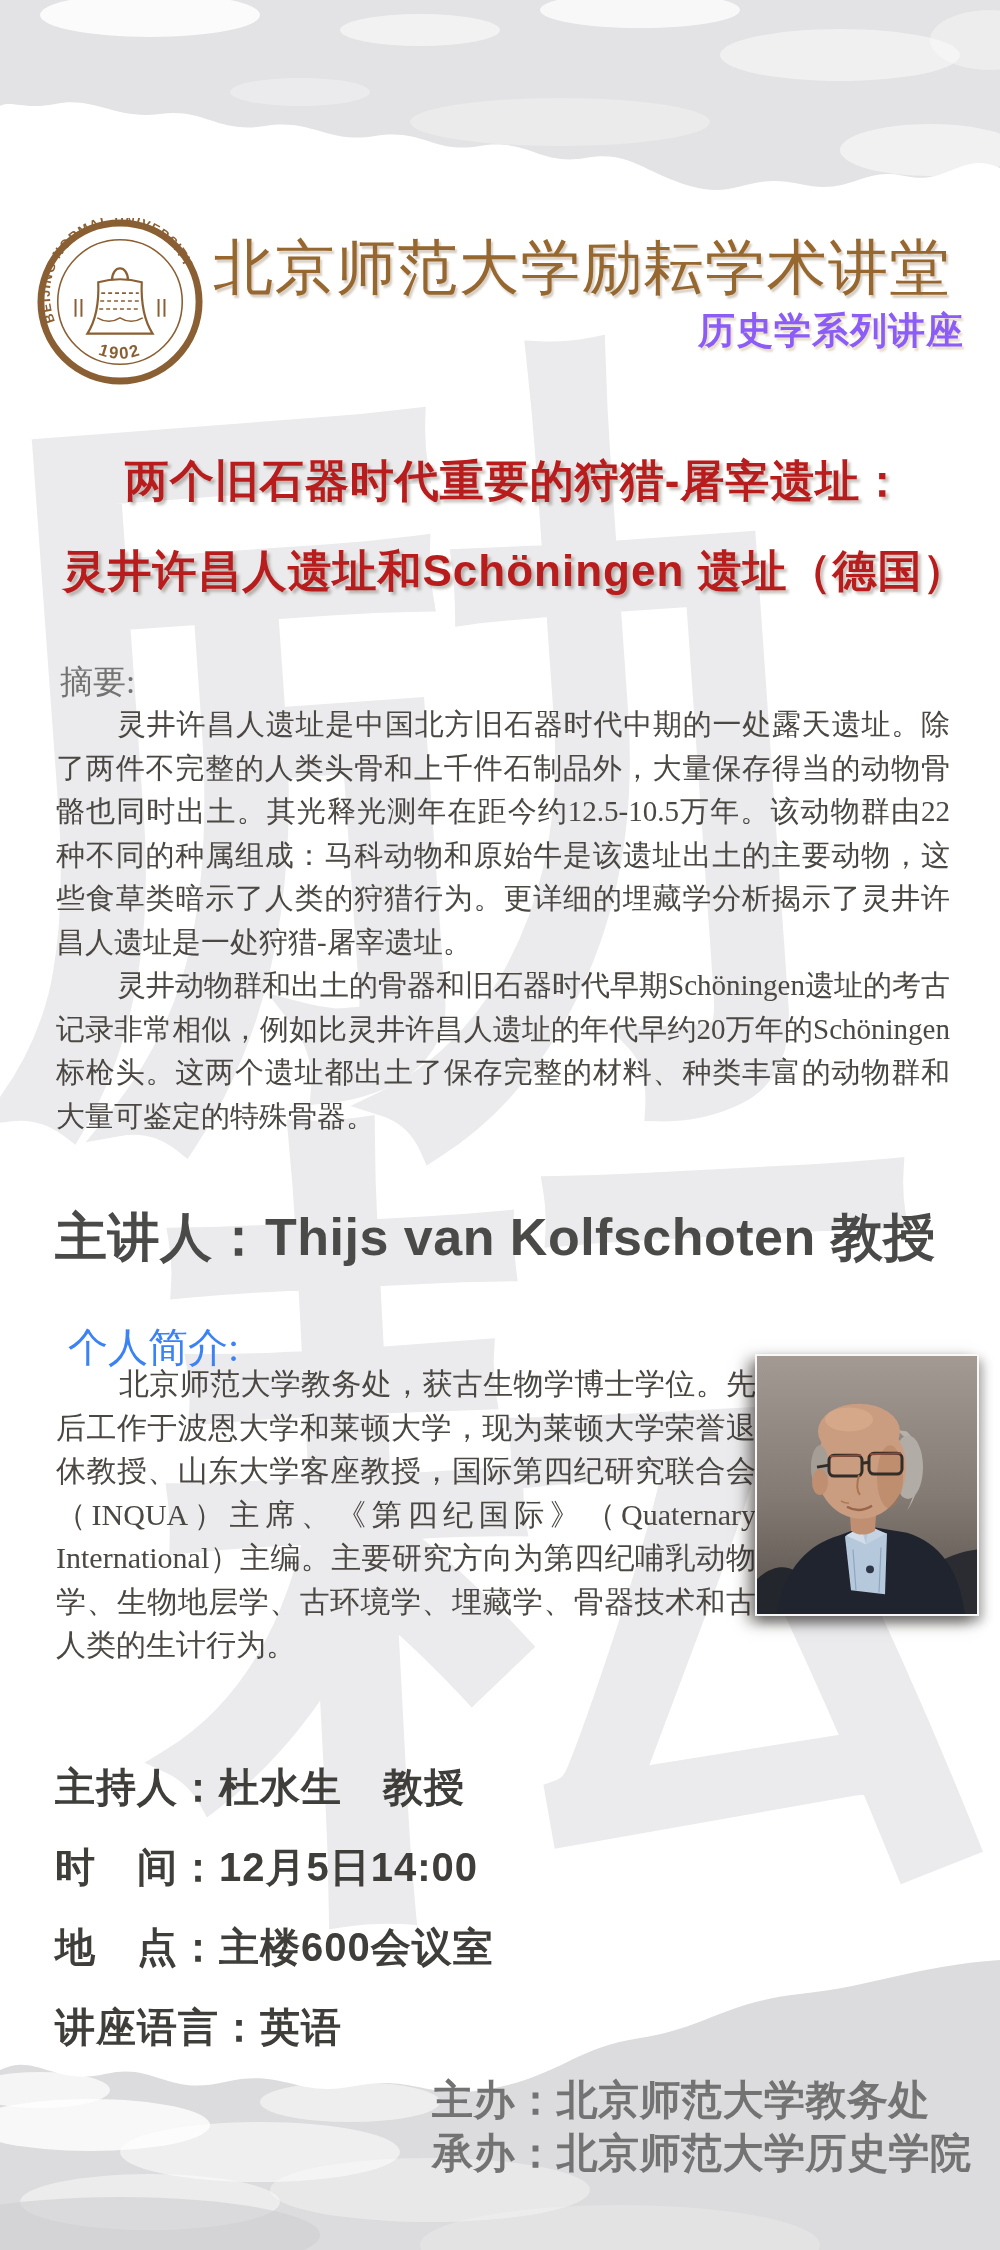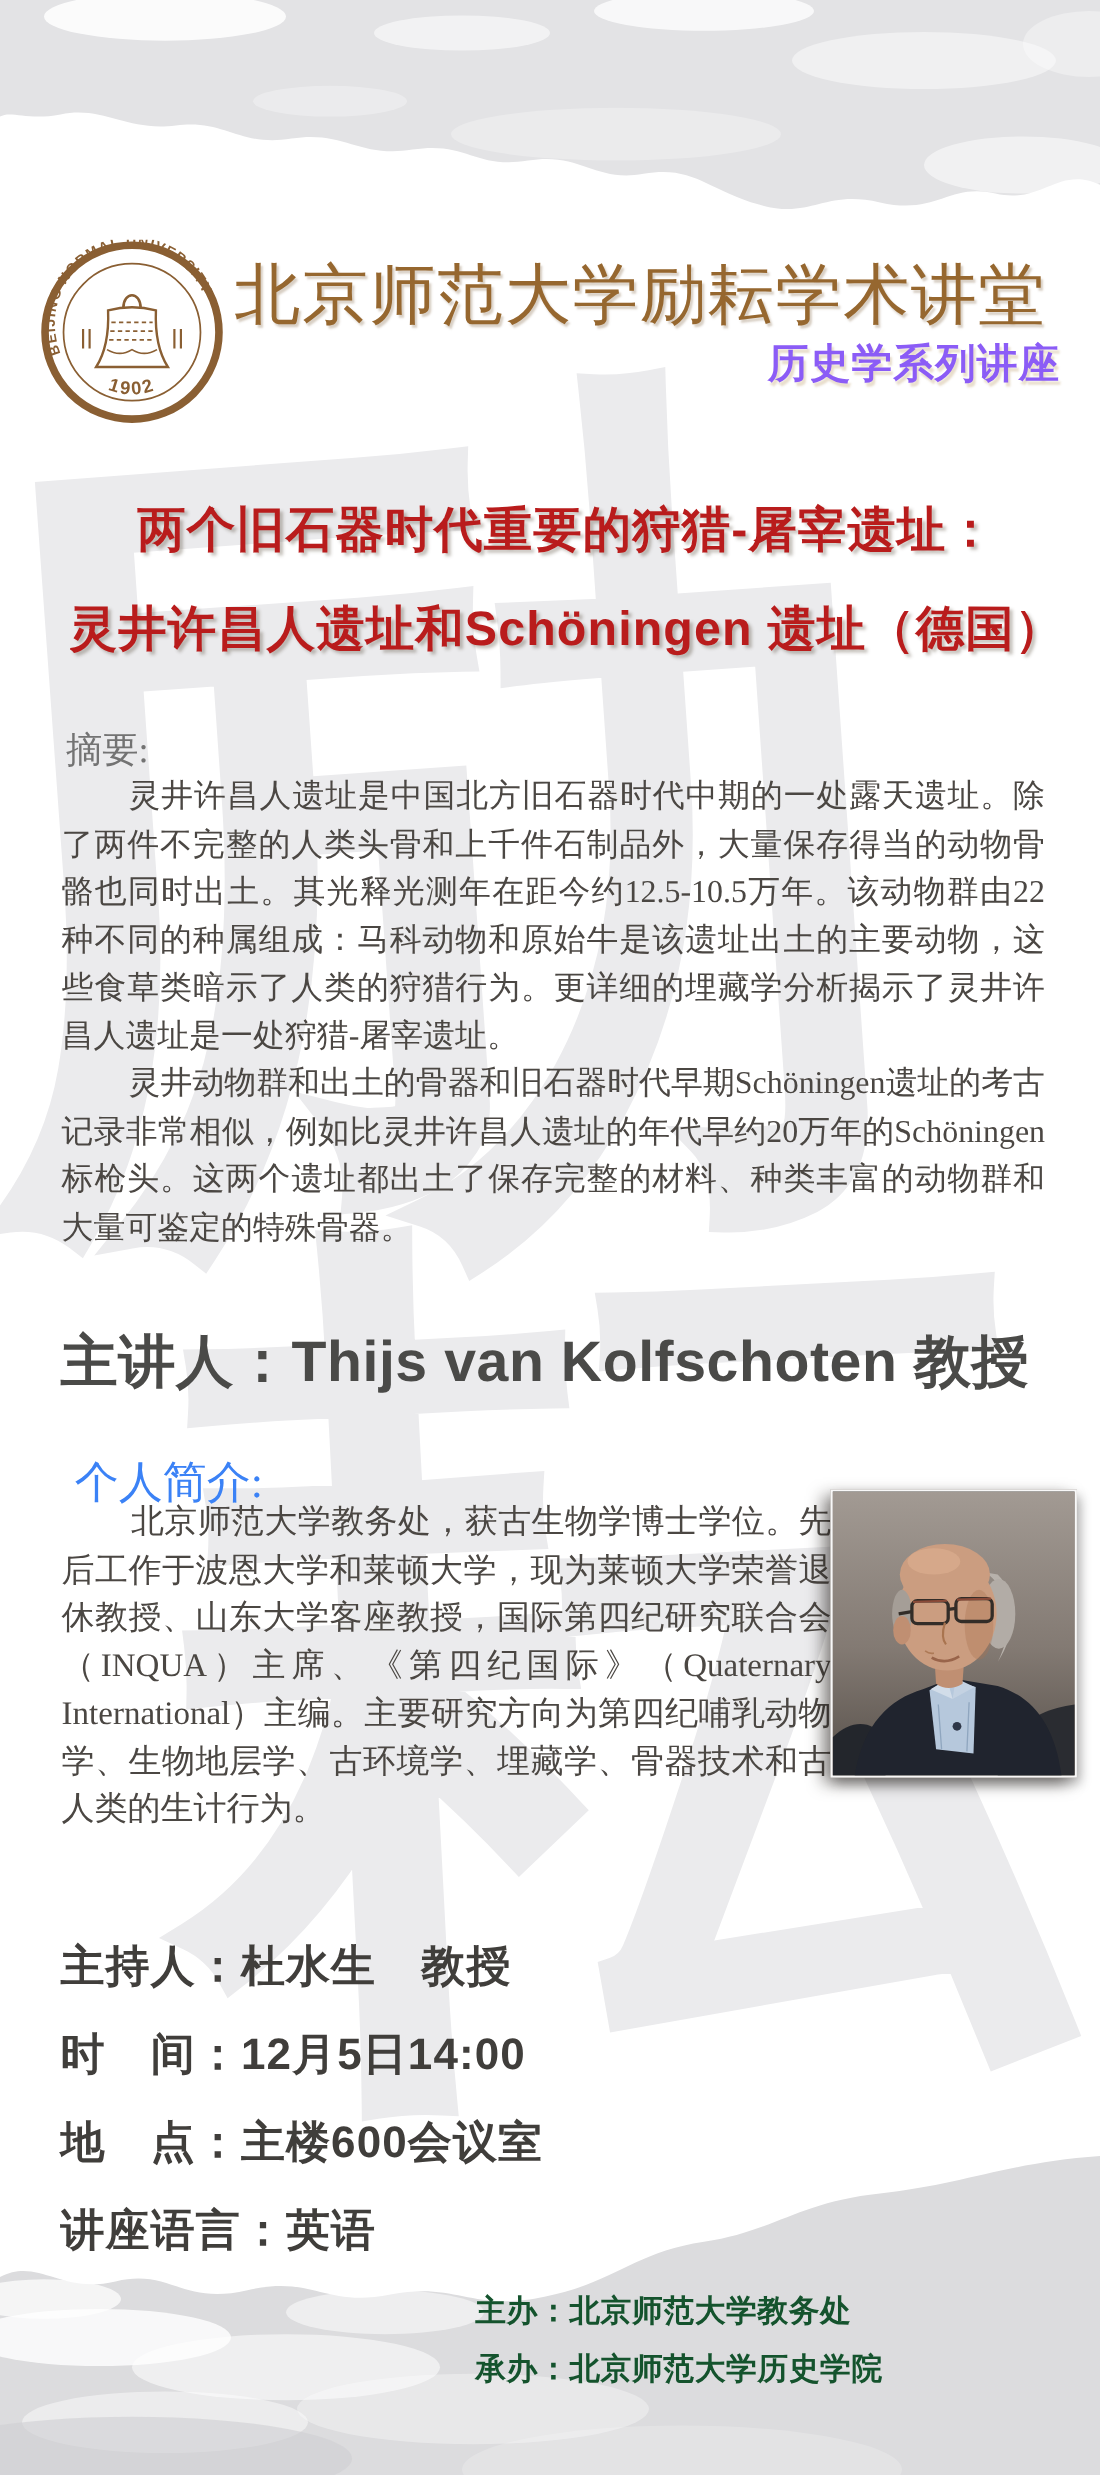--- a/index.html
+++ b/index.html
@@ -70,21 +70,21 @@
   .photo-frame svg { display:block; width:100%; height:100%; }
   
   .details { left:55px; top:1740px; z-index:2; list-style:none;margin-top:20px; }
   .details li {
     font-size:40px; font-weight:bold; color:#403e3b;
     white-space:pre; margin-bottom:25px; letter-spacing:1px;
   }
   
   .footer { left:432px; top:2074px; z-index:3; }
   .footer div {
-    font-size:28px; font-weight:600; color:#14532d;
+    font-size:41px; font-weight:600; color:#737373;
     line-height:53px; white-space:nowrap; letter-spacing:0.5px;
   }
 </style>
 </head>
 <body>
 
 <div class="poster">
 
   <span class="wm wm1">励</span>
   <span class="wm wm2">耘</span>

